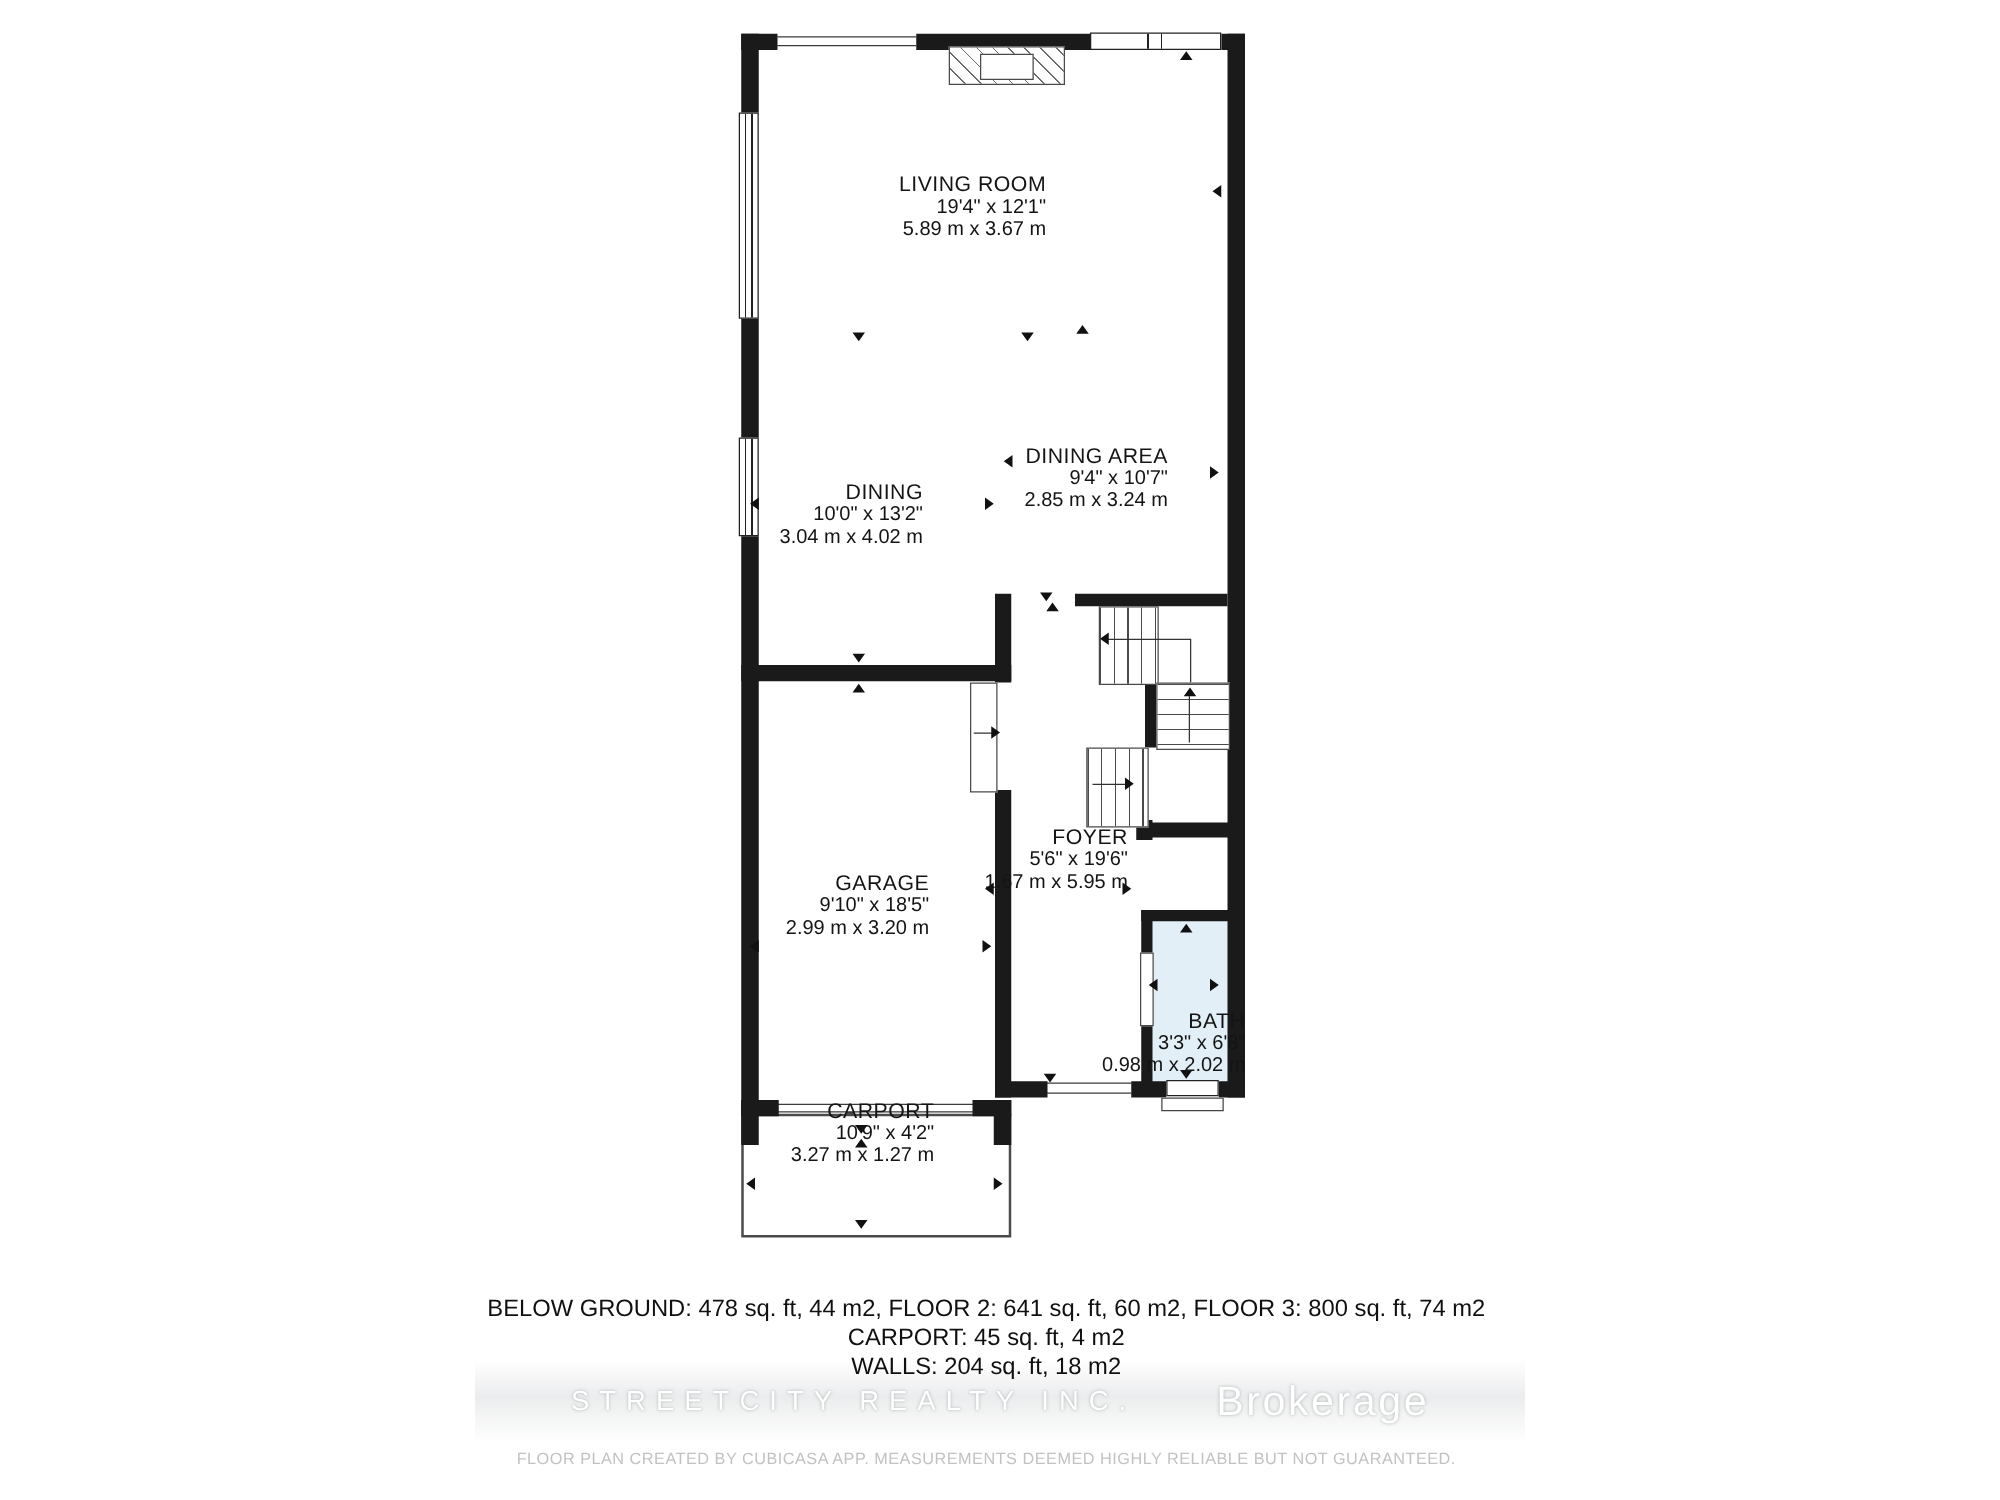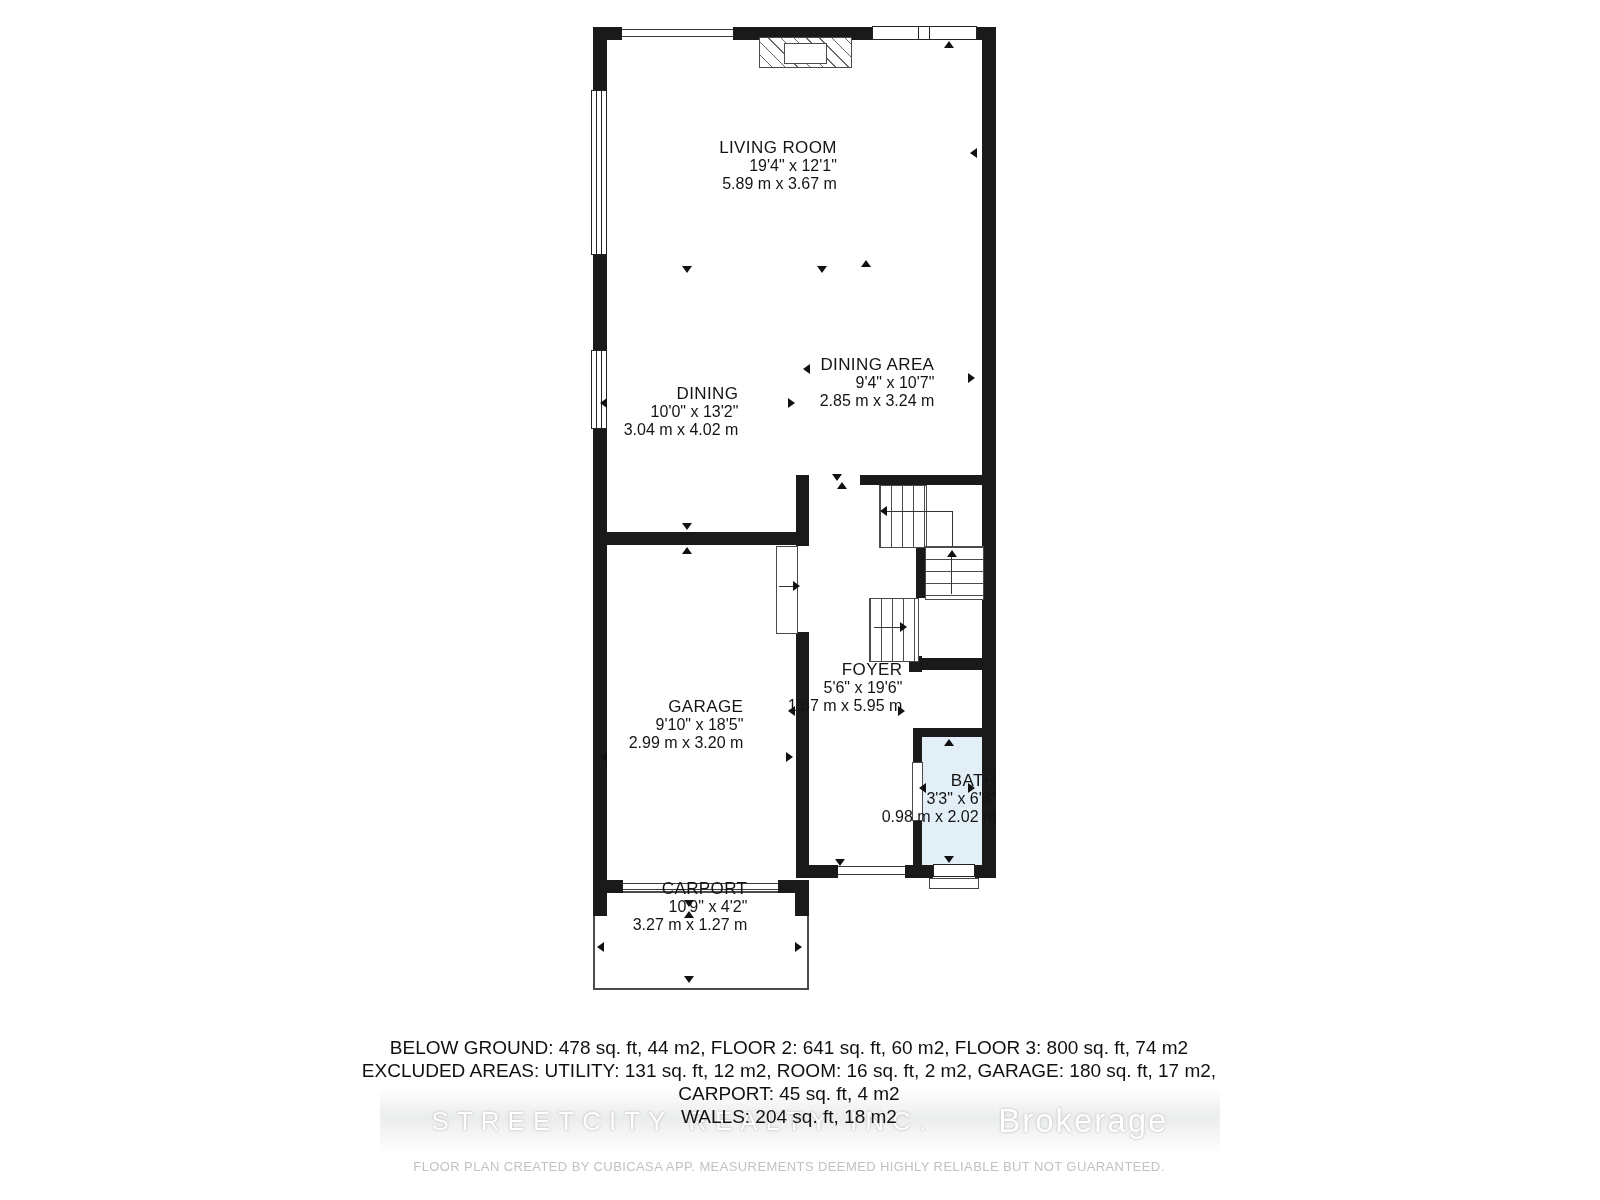--- a/index.html
+++ b/index.html
@@ -32,21 +32,21 @@
       line-height:18px;color:#141414}
   .room-label .rn{font-size:17px;letter-spacing:.4px}
   .room-label .rd{font-size:16px}
   .logo{position:absolute;left:28px;top:26px;width:190px}
   .logo-text{margin-top:8px;font-size:30px;color:#b4b4b6;letter-spacing:2px}
   .logo-text sup{font-size:13px}
   .watermark{position:absolute;left:380px;top:1088px;width:840px;height:66px;display:flex;
      align-items:center;justify-content:center;gap:64px;z-index:1;
      background:linear-gradient(to bottom,rgba(255,255,255,0),rgba(222,224,225,.6) 45%,rgba(255,255,255,0));
      color:#fff;text-shadow:0 0 3px #b9bcbd,0 0 1px #c4c7c8}
-  .watermark .wm1{font-size:26px;letter-spacing:8px}
+  .watermark .wm1{font-size:22px;letter-spacing:8px}
   .watermark .wm2{font-size:33px;letter-spacing:2px}
   .summary{position:absolute;left:0;top:1036px;width:1578px;text-align:center;z-index:2;
       font-size:19px;line-height:23px;color:#101010}
   .summary .s-total{font-weight:bold;font-size:19.5px}
   .disclaimer{position:absolute;left:0;top:1159px;width:1578px;text-align:center;z-index:2;
       font-size:13px;letter-spacing:.4px;color:#c2c2c2}
 </style>
 </head>
 <body>
 
@@ -156,38 +156,37 @@
   <div class="room-label" style="left:686px;top:698px">
     <div class="rn">GARAGE</div>
     <div class="rd">9'10" x 18'5"</div>
     <div class="rd">2.99 m x 3.20 m</div>
   </div>
   <div class="room-label" style="left:845px;top:661px">
     <div class="rn">FOYER</div>
     <div class="rd">5'6" x 19'6"</div>
     <div class="rd">1.67 m x 5.95 m</div>
   </div>
-  <div class="room-label" style="left:939px;top:772px">
+  <div class="room-label" style="left:939px;top:808px">
     <div class="rn">BATH</div>
     <div class="rd">3'3" x 6'8"</div>
     <div class="rd">0.98 m x 2.02 m</div>
   </div>
   <div class="room-label" style="left:690px;top:880px">
     <div class="rn">CARPORT</div>
     <div class="rd">10'9" x 4'2"</div>
     <div class="rd">3.27 m x 1.27 m</div>
   </div>
 
   <div class="watermark">
     <span class="wm1">STREETCITY REALTY INC.</span>
     <span class="wm2">Brokerage</span>
   </div>
 
   <div class="summary">
     <div>BELOW GROUND: 478 sq. ft, 44 m2, FLOOR 2: 641 sq. ft, 60 m2, FLOOR 3: 800 sq. ft, 74 m2</div>
-    <div>EXCLUDED AREAS: UTILITY: 131 sq. ft, 12 m2, ROOM: 16 sq. ft, 2 m2, GARAGE: 180 sq. ft, 17 m2,</div>
     <div>CARPORT: 45 sq. ft, 4 m2</div>
     <div>WALLS: 204 sq. ft, 18 m2</div>
   </div>
 
   <div class="disclaimer">FLOOR PLAN CREATED BY CUBICASA APP. MEASUREMENTS DEEMED HIGHLY RELIABLE BUT NOT GUARANTEED.</div>
 
 </div>
 
 </body></html>

